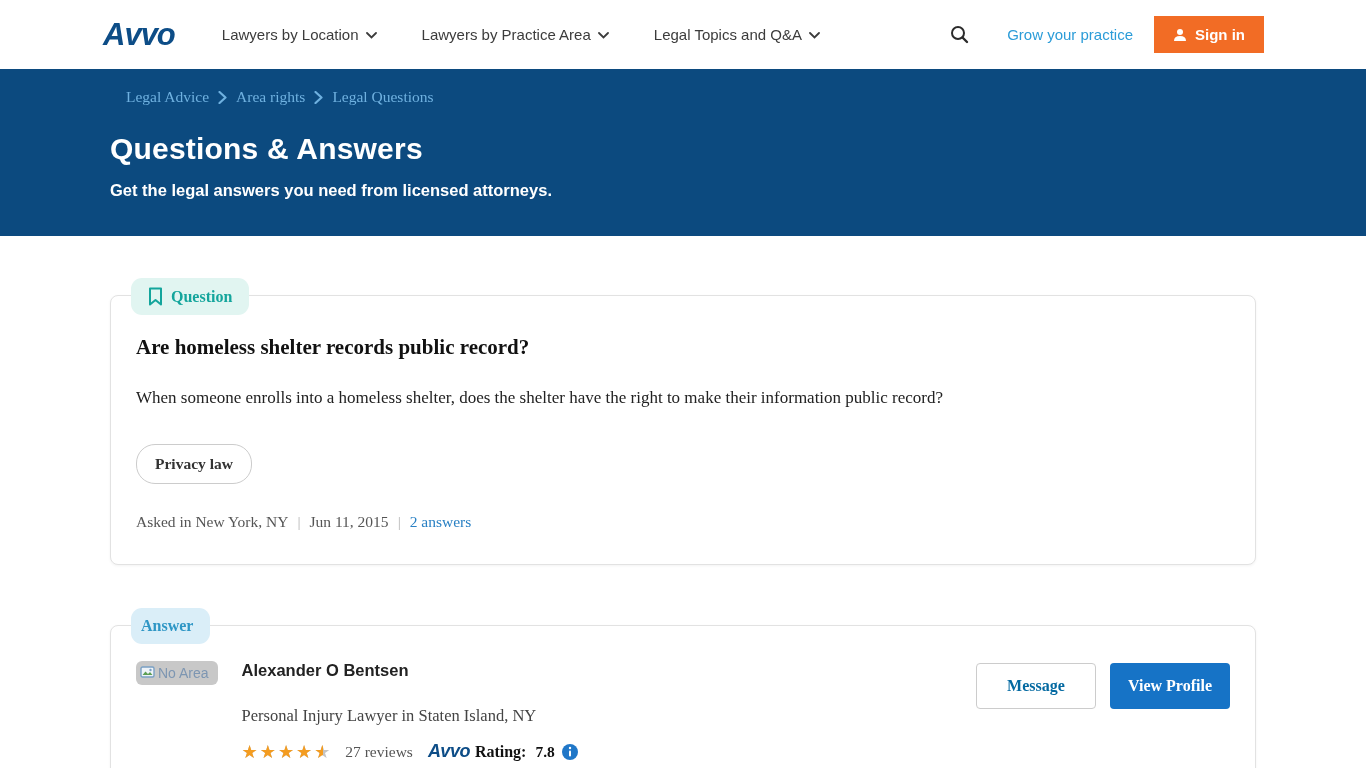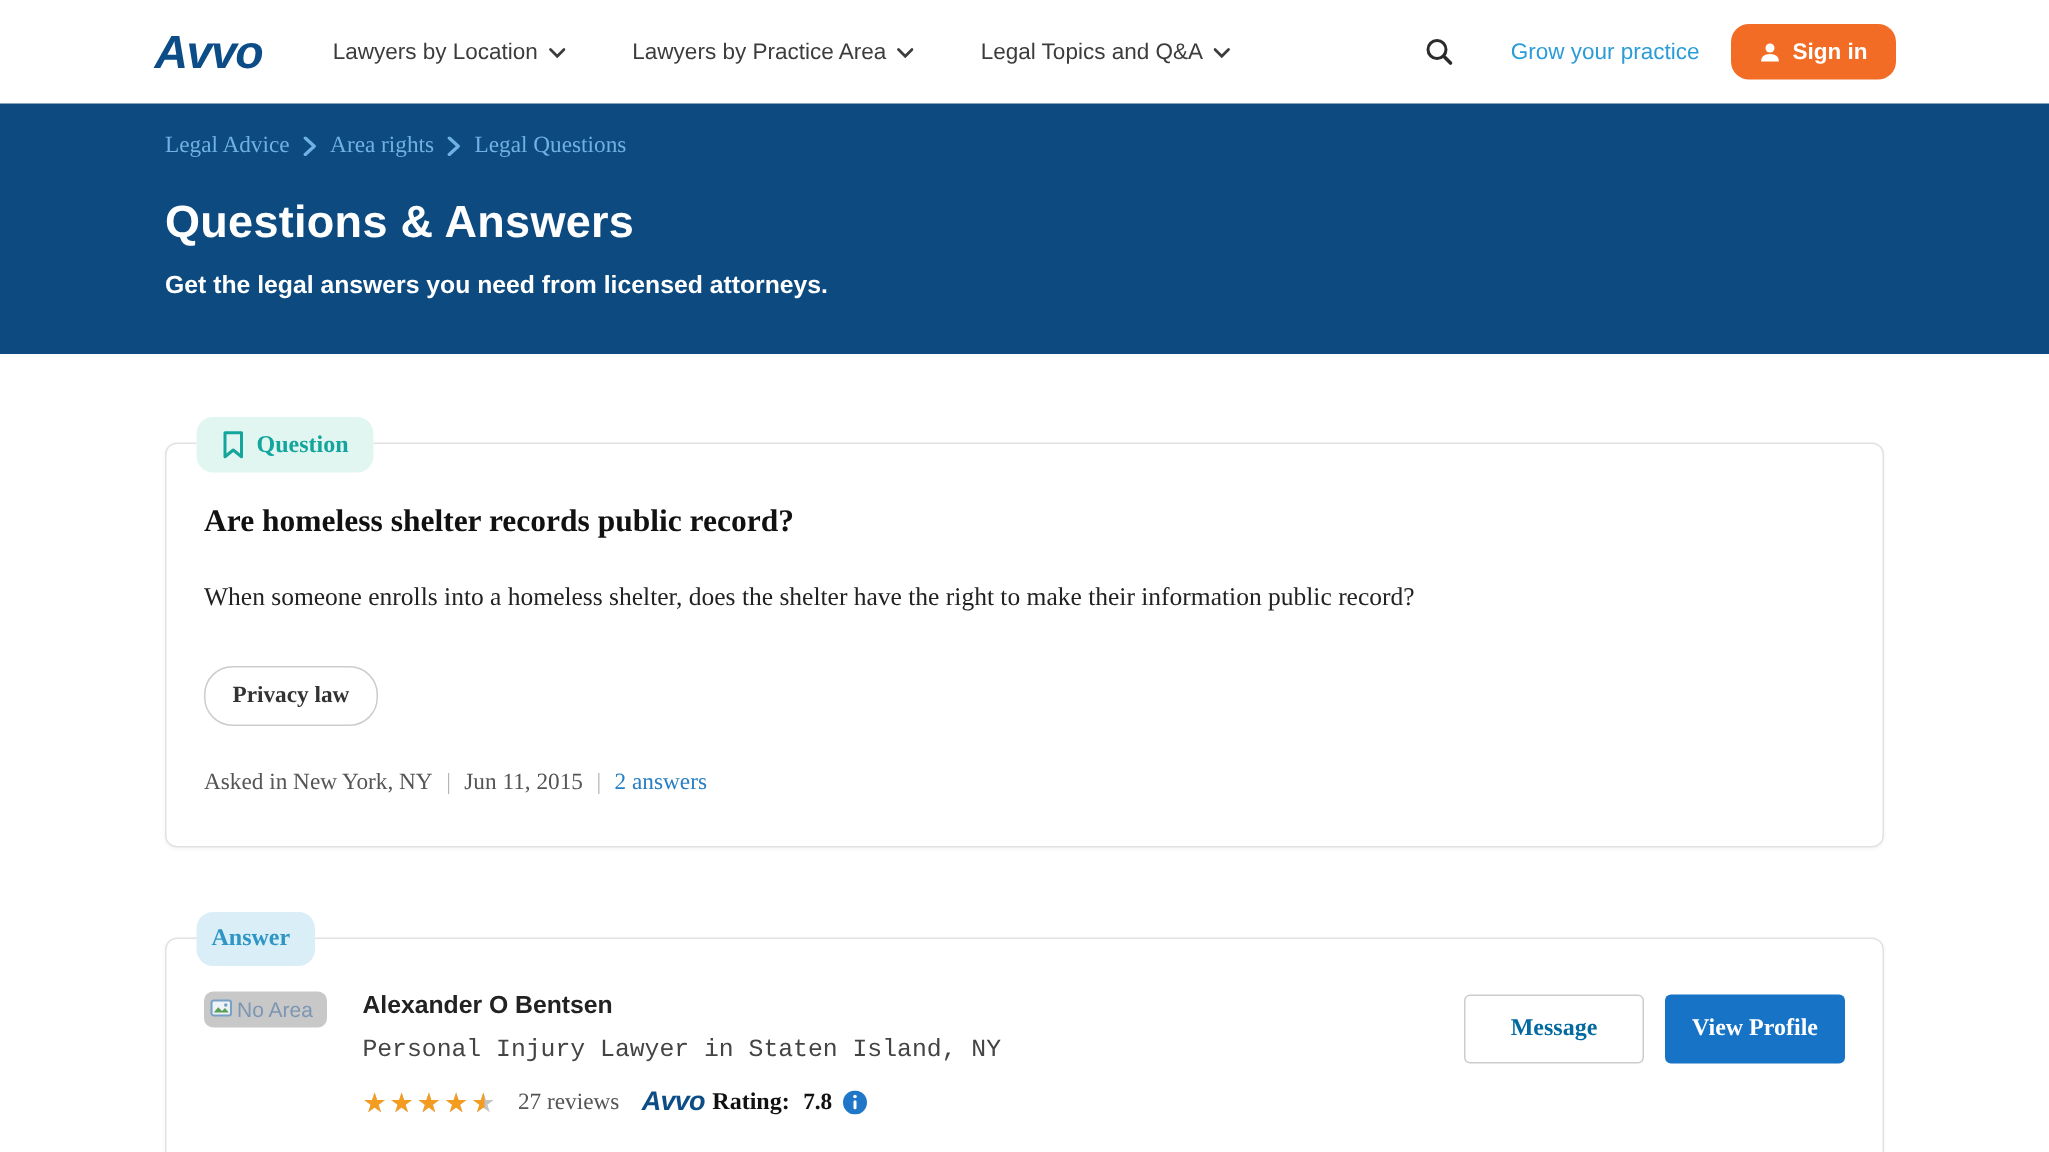--- a/index.html
+++ b/index.html
@@ -30,37 +30,37 @@
   }
   .chev-down { margin-top: 2px; }
   .header-right { margin-left: auto; display: flex; align-items: center; }
   .search-btn { cursor: pointer; display: flex; align-items: center; }
   .grow-link { margin-left: 38px; font-size: 15px; color: #2b9cd8; cursor: pointer; text-decoration: none; }
   .signin-btn {
     margin-left: 21px;
     background: #f26c25;
     color: #ffffff;
     border: none;
-    border-radius: 12px;
+    border-radius: 0;
     height: 37px;
     padding: 0 19px;
     font-size: 15px;
     font-weight: bold;
     font-family: "Liberation Sans", sans-serif;
     display: flex; align-items: center; gap: 8px;
     cursor: pointer;
   }
 
   
   .hero {
     height: 167px;
     background: #0c4a7f;
     padding: 19px 110px 0;
   }
-  .breadcrumb { display: flex; align-items: center; font-family: "Liberation Serif", serif; font-size: 15.5px; }
+  .breadcrumb { display: flex; align-items: center; font-family: "Liberation Serif", serif; font-size: 15.5px; margin-left: 16px; }
   .breadcrumb a { color: #6fb1e0; text-decoration: none; cursor: pointer; }
   .crumb-sep { margin: 0 9px; display: flex; align-items: center; }
   .hero-title { color: #ffffff; font-size: 30px; font-weight: bold; margin-top: 26px; letter-spacing: 0.2px; }
   .hero-sub { color: #ffffff; font-size: 16.5px; font-weight: bold; margin-top: 15px; }
 
   
   .main { padding: 59px 110px 0; }
   .card {
     position: relative;
     background: #ffffff;
@@ -126,22 +126,22 @@
     border-radius: 6px;
     padding: 4px 9px 4px 4px;
     font-size: 14px;
     color: #7d96b2;
     white-space: nowrap;
     cursor: pointer;
   }
   .lawyer-block { margin-left: 24px; }
   .lawyer-name { font-size: 16.5px; font-weight: bold; color: #222222; cursor: pointer; }
   .lawyer-title {
-    margin-top: 10px;
-    font-family: Liberation Mono, monospace;
+    margin-top: 26px;
+    font-family: Liberation Serif, serif;
     font-size: 16.5px;
     color: #444444;
   }
   .rating-row { margin-top: 15px; display: flex; align-items: center; }
   .stars { font-size: 18px; letter-spacing: 2px; line-height: 1; }
   .star { position: relative; display: inline-block; color: #c4c4c4; }
   .star .star-fill {
     position: absolute; left: 0; top: 0;
     overflow: hidden; color: #f49c20; white-space: nowrap;
   }

